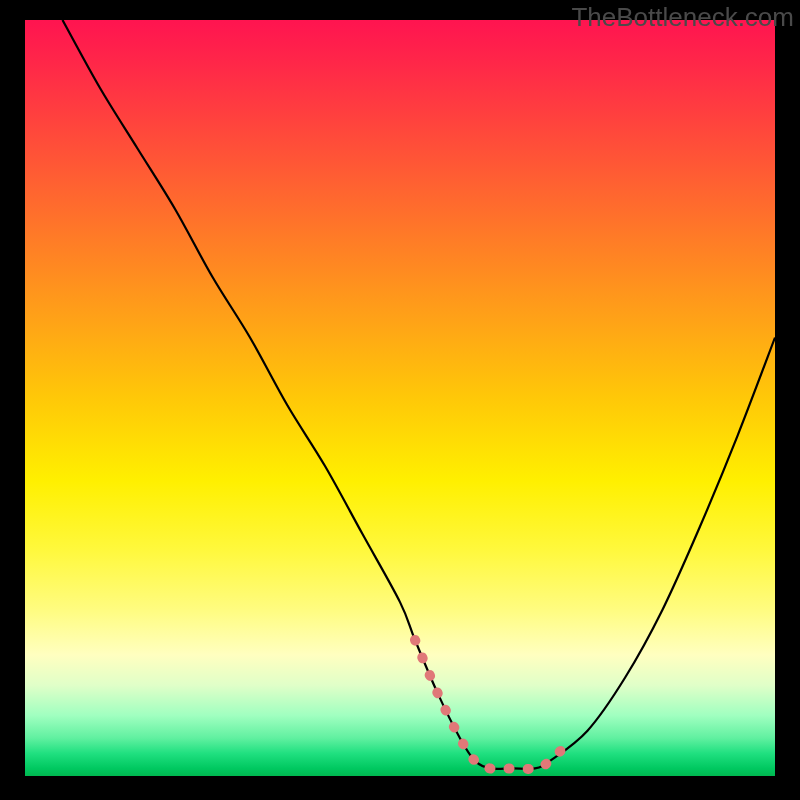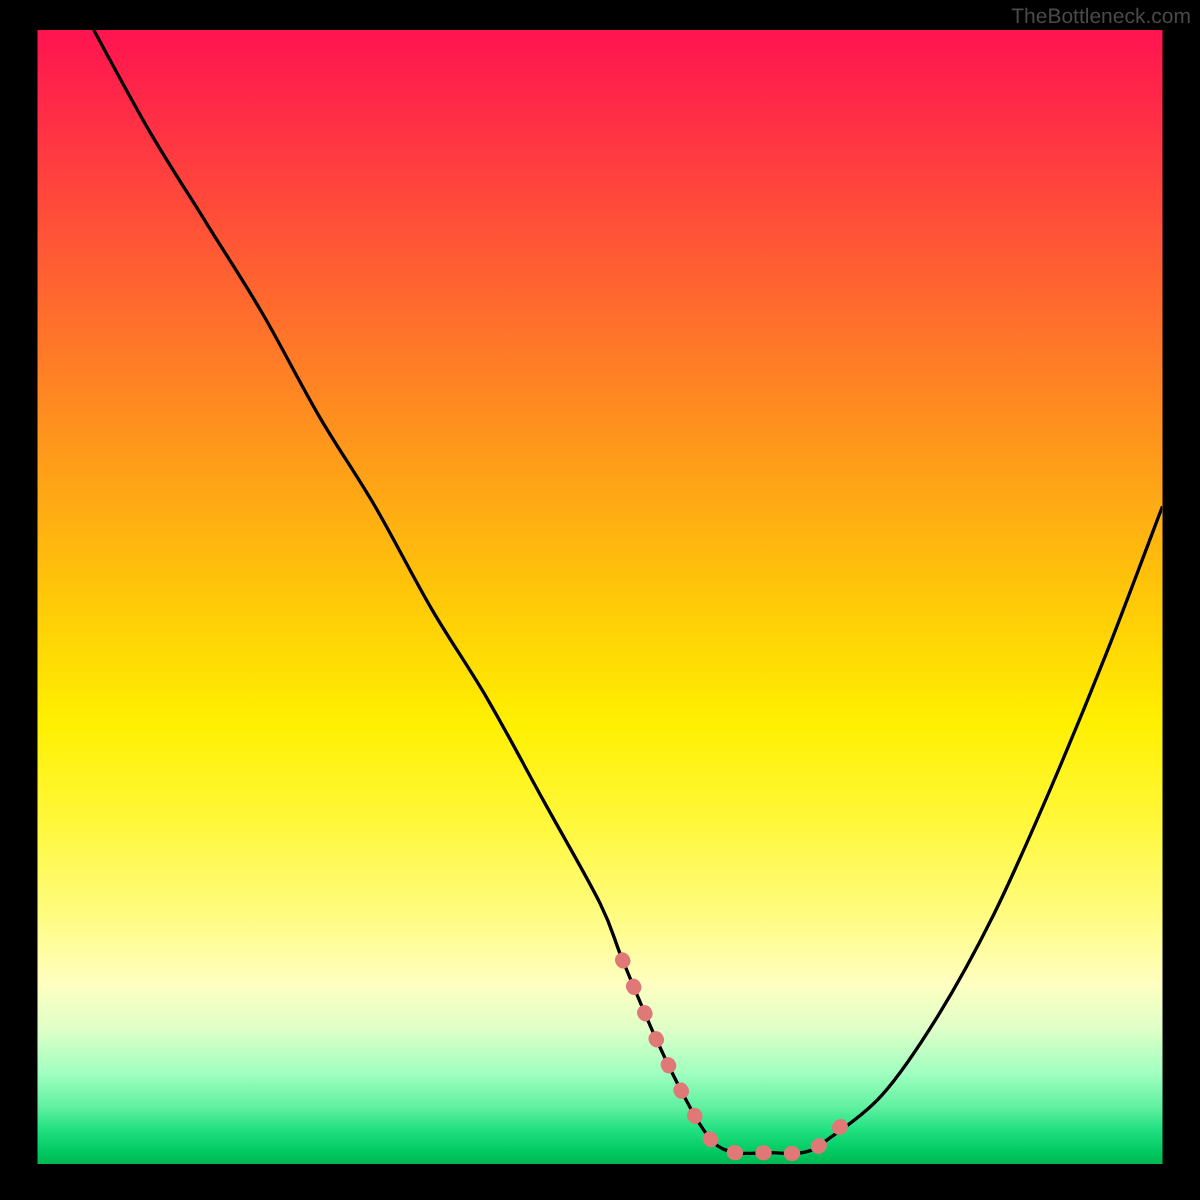--- a/index.html
+++ b/index.html
@@ -33,21 +33,21 @@
       #20e080 97%,
       #00c860 99%,
       #00b850 100%
     );
   }
   .watermark {
     position: absolute;
     top: 2px;
     right: 6px;
     font-family: Arial, Helvetica, sans-serif;
-    font-size: 14px;
+    font-size: 26px;
     color: #4a4a4a;
     font-weight: 400;
   }
   svg.overlay {
     position: absolute;
     left: 25px;
     top: 20px;
     width: 750px;
     height: 756px;
   }

